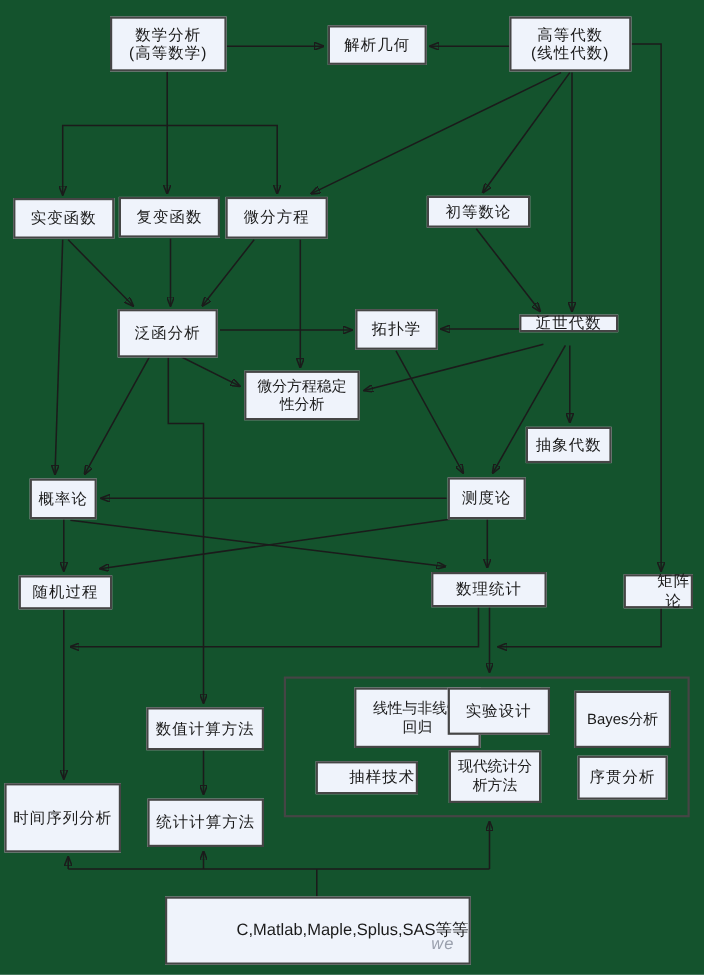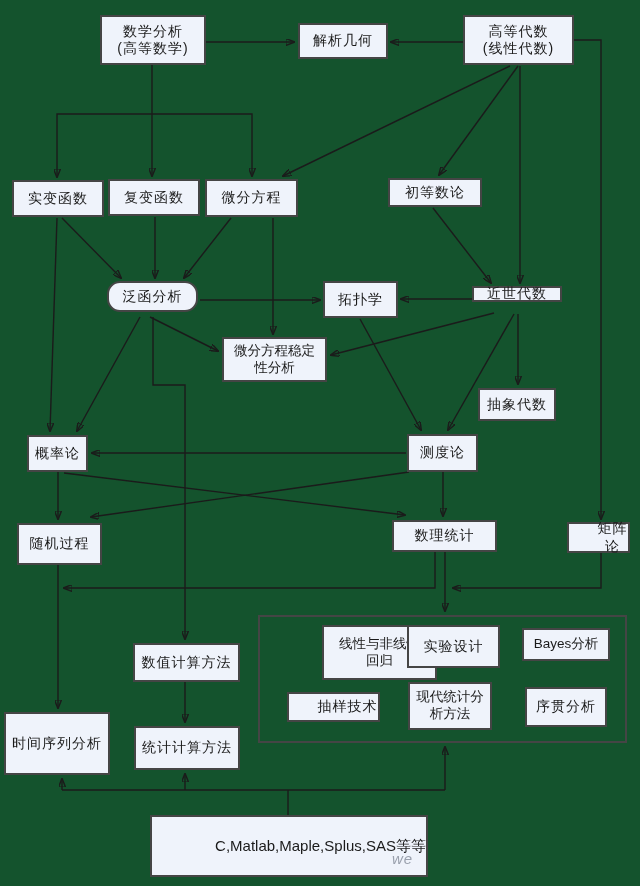--- a/index.html
+++ b/index.html
@@ -111,21 +111,21 @@
   <div class="node" style="left:108px;top:179px;width:92px;height:37px;">
     <span>复变函数</span>
   </div>
   <div class="node" style="left:205px;top:179px;width:93px;height:38px;">
     <span>微分方程</span>
   </div>
   <div class="node" style="left:388px;top:178px;width:94px;height:29px;">
     <span>初等数论</span>
   </div>
 
-  <div class="node" style="left:107px;top:281px;width:91px;height:31px;border-radius:13px;">
+  <div class="node" style="left:107px;top:281px;width:91px;height:44px;">
     <span>泛函分析</span>
   </div>
   <div class="node" style="left:323px;top:281px;width:75px;height:37px;">
     <span>拓扑学</span>
   </div>
   <div class="node" style="left:472px;top:286px;width:90px;height:16px;">
     <span>近世代数</span>
   </div>
 
   <div class="node small" style="left:222px;top:337px;width:105px;height:45px;">
@@ -136,21 +136,21 @@
     <span>抽象代数</span>
   </div>
 
   <div class="node" style="left:27px;top:435px;width:61px;height:37px;">
     <span>概率论</span>
   </div>
   <div class="node" style="left:407px;top:434px;width:71px;height:38px;">
     <span>测度论</span>
   </div>
 
-  <div class="node" style="left:17px;top:523px;width:85px;height:42px;">
+  <div class="node" style="left:17px;top:523px;width:85px;height:31px;">
     <span>随机过程</span>
   </div>
   <div class="node" style="left:392px;top:520px;width:105px;height:32px;">
     <span>数理统计</span>
   </div>
   <div class="node" style="left:567px;top:522px;width:63px;height:31px;padding-left:28px;">
     <span>矩阵论</span>
   </div>
 
   <div class="node" style="left:133px;top:643px;width:107px;height:39px;">
@@ -164,21 +164,21 @@
   </div>
 
   <div class="group" style="left:258px;top:615px;width:369px;height:128px;"></div>
   <div class="node small" style="left:277px;top:625px;width:115px;height:55px;margin-left:45px;">
     <span>线性与非线性</span>
     <span>回归</span>
   </div>
   <div class="node" style="left:407px;top:625px;width:93px;height:43px;">
     <span>实验设计</span>
   </div>
-  <div class="node small" style="left:522px;top:628px;width:88px;height:33px;">
+  <div class="node small" style="left:522px;top:628px;width:88px;height:52px;">
     <span>Bayes分析</span>
   </div>
   <div class="node" style="left:287px;top:692px;width:93px;height:30px;padding-left:28px;">
     <span>抽样技术</span>
   </div>
   <div class="node small" style="left:408px;top:682px;width:84px;height:48px;align-items:center;">
     <span>现代统计分</span>
     <span>析方法</span>
   </div>
   <div class="node" style="left:525px;top:687px;width:82px;height:40px;">

